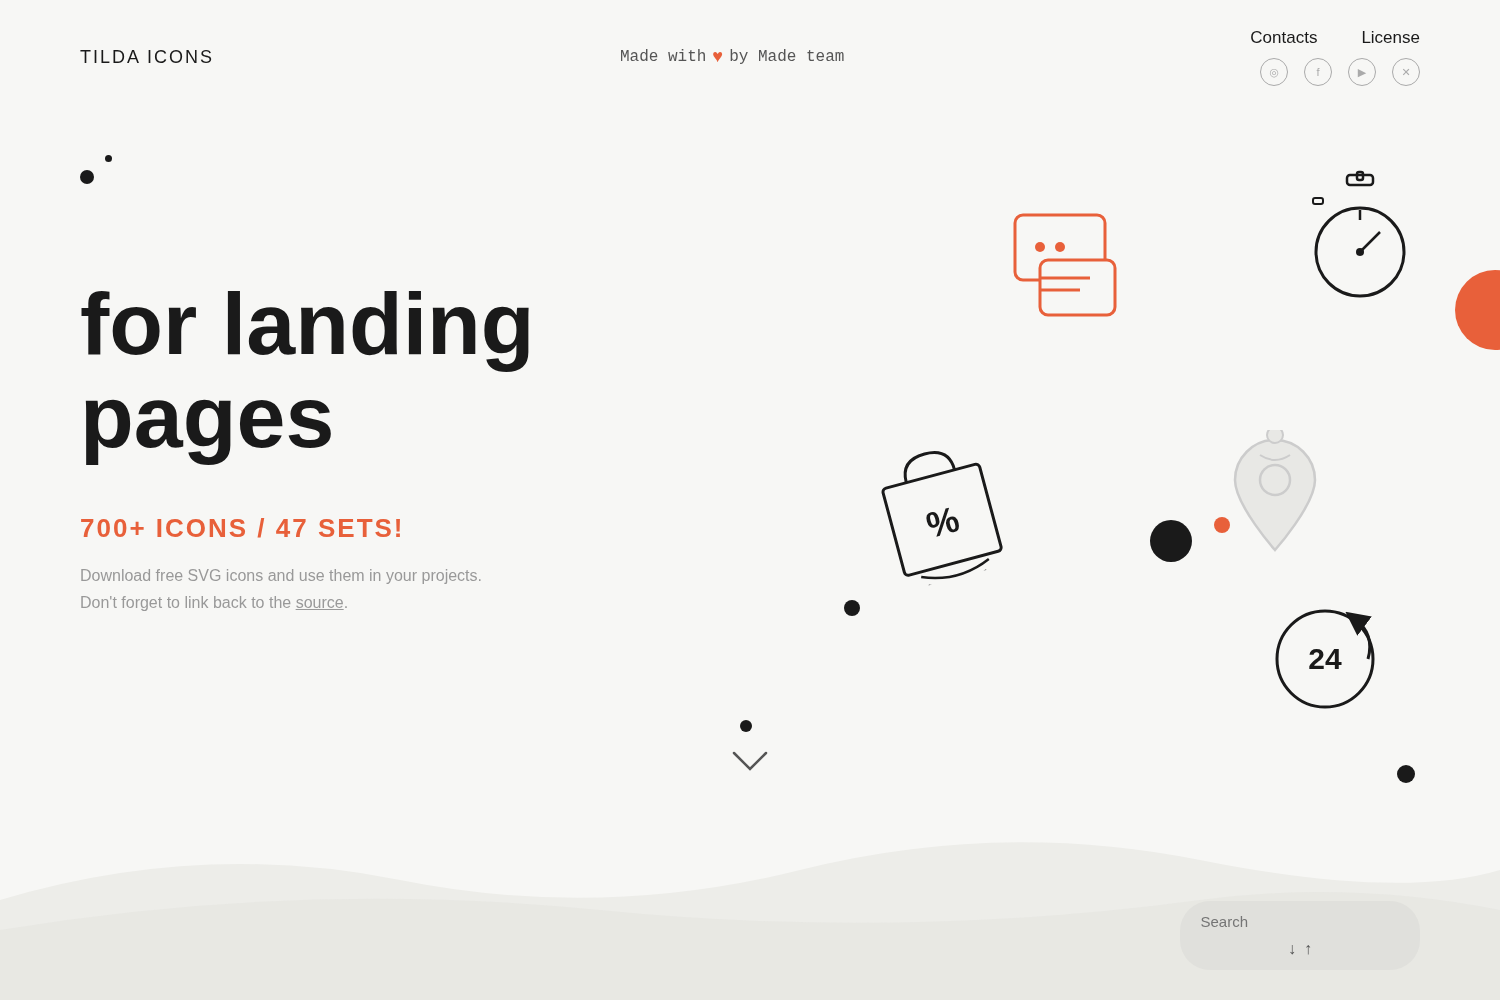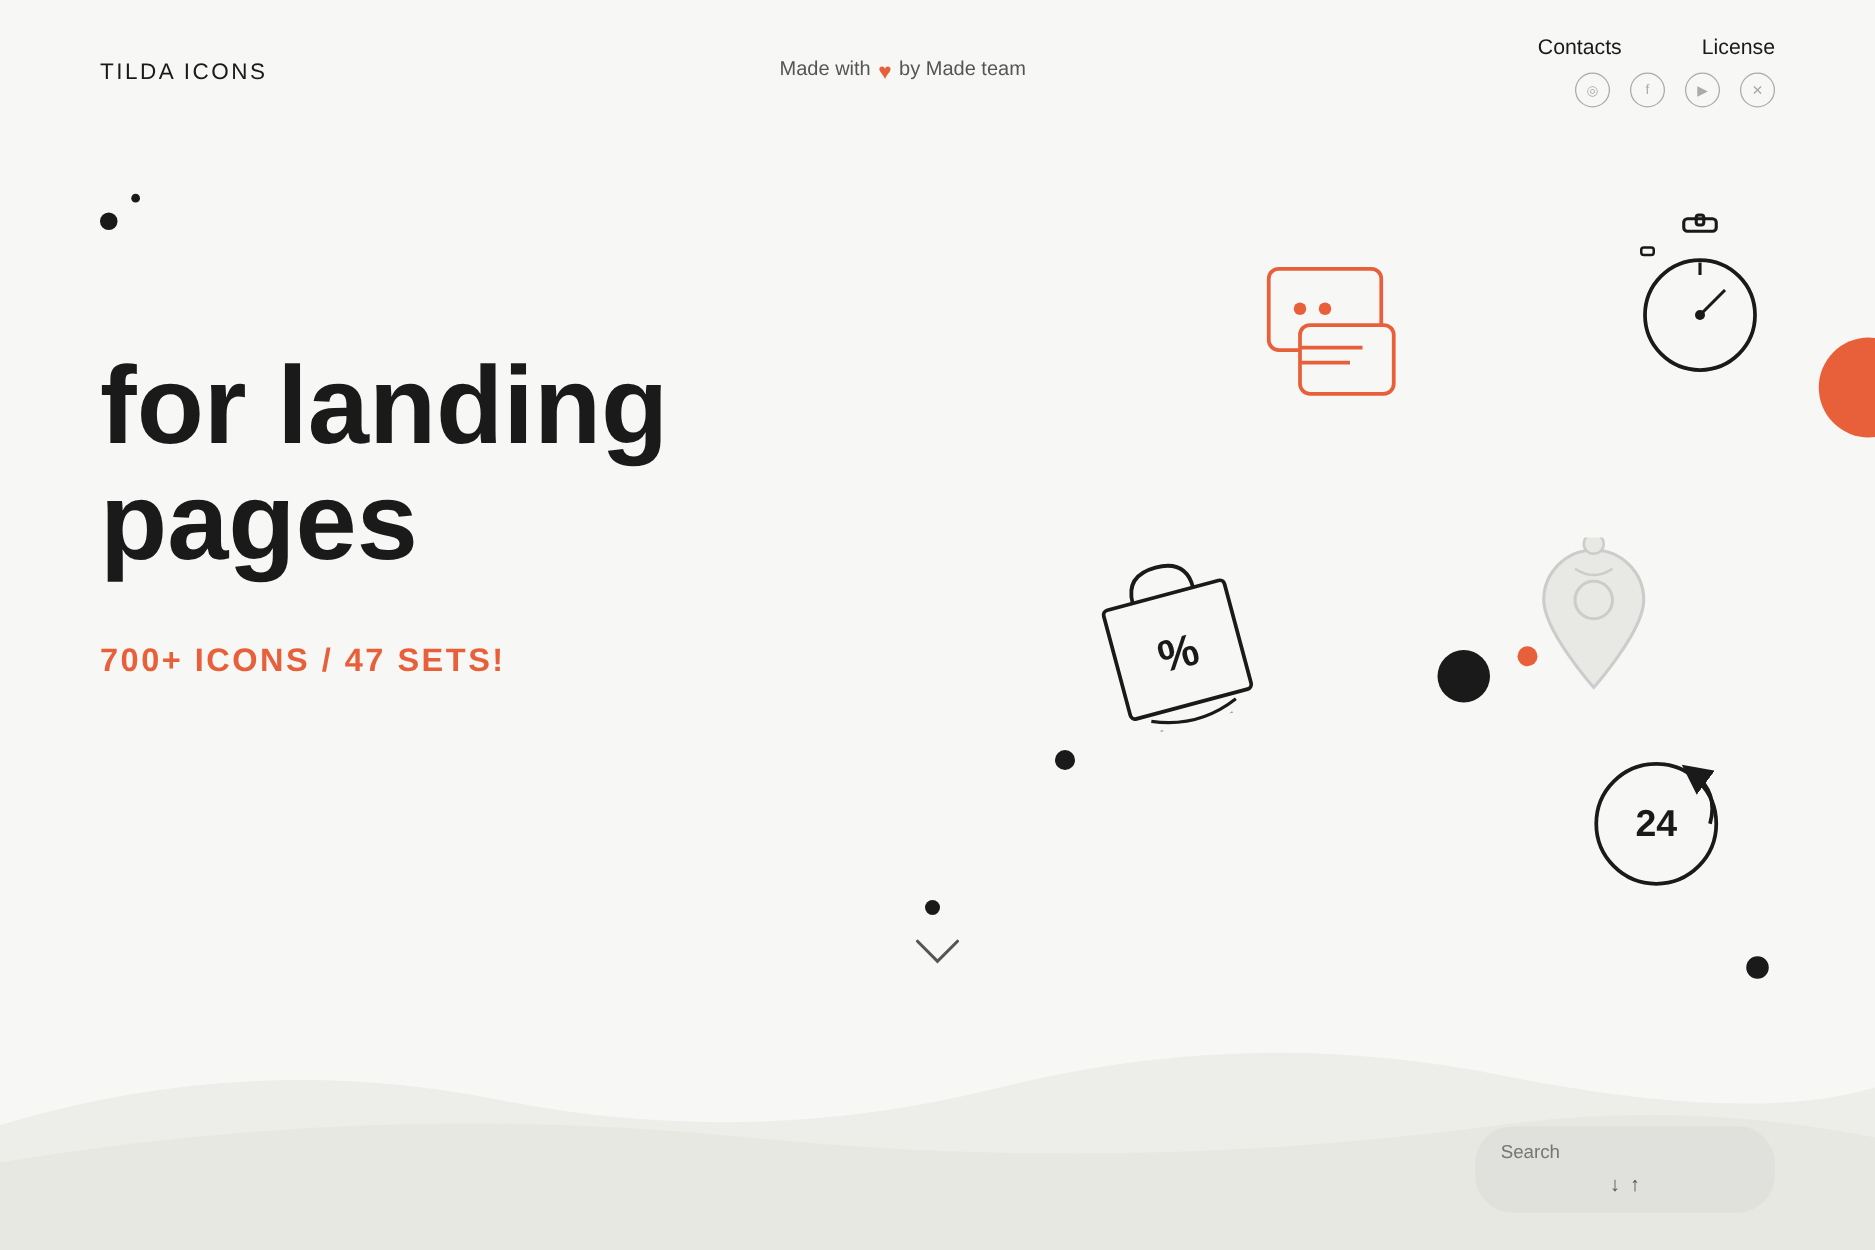--- a/index.html
+++ b/index.html
@@ -28,38 +28,40 @@
       font-weight: 400;
       letter-spacing: 2px;
       color: #1a1a1a;
       text-transform: uppercase;
     }
 
     .tagline {
       font-size: 16px;
       color: #555;
       display: flex;
+      align-items: center;
       gap: 6px;
+      font-family: Liberation Mono, monospace;
     }
 
     .heart-icon {
       color: #e8603a;
       font-size: 18px;
     }
 
     .nav-right {
       display: flex;
       flex-direction: column;
       align-items: flex-end;
       gap: 10px;
     }
 
     .nav-links {
       display: flex;
-      gap: 64px;
+      gap: 44px;
     }
 
     .nav-links a {
       font-size: 17px;
       color: #1a1a1a;
       text-decoration: none;
       font-weight: 500;
     }
 
     .social-icons {
@@ -319,20 +321,25 @@
 <div class="dot-tiny-top"></div>
 
 <main>
   <h1 class="hero-title">
     <br>
     <span>for landing pages</span>
   </h1>
 
   <div class="icons-count">700+ ICONS / 47 SETS!</div>
 
+  <p class="description">
+    <span>Download free SVG icons and use them in your projects.</span><br>
+    <span>Don't forget to link back to the</span>
+    <a href="#">source</a><span>.</span>
+  </p>
 </main>
 
 <div class="orange-circle"></div>
 
 <div class="float-icon chat-bubbles">
   <svg width="130" height="110" viewBox="0 0 130 110" fill="none" xmlns="http://www.w3.org/2000/svg">
     <rect x="5" y="5" width="90" height="65" rx="8" stroke="#e8603a" stroke-width="3" fill="none"></rect>
     <circle cx="30" cy="37" r="5" fill="#e8603a"></circle>
     <circle cx="50" cy="37" r="5" fill="#e8603a"></circle>
     <rect x="30" y="50" width="75" height="55" rx="8" stroke="#e8603a" stroke-width="3" fill="#f7f7f5"></rect>

